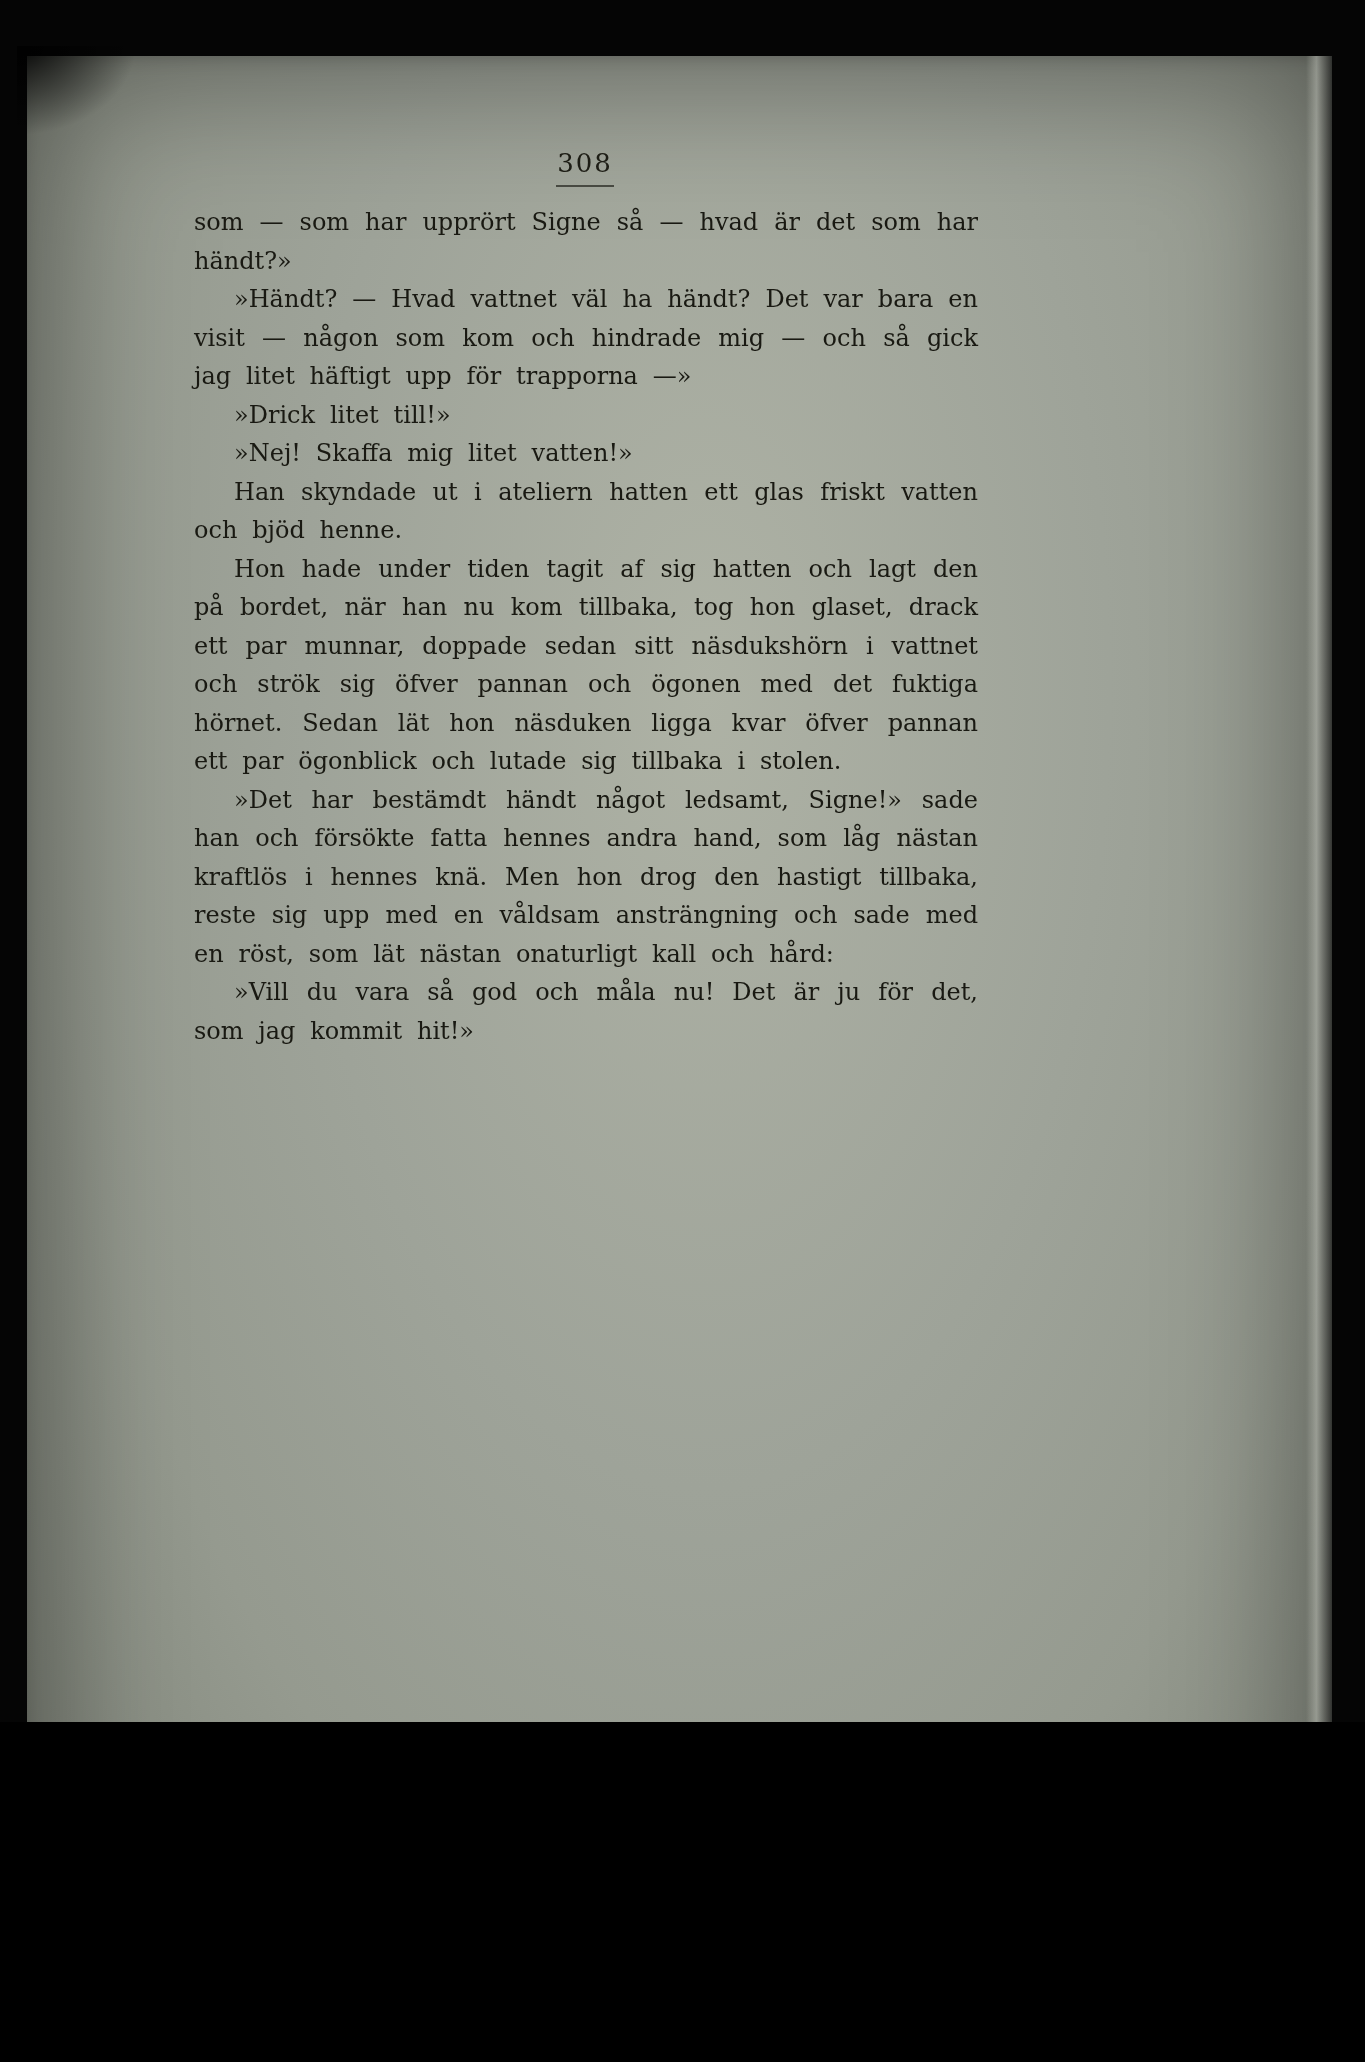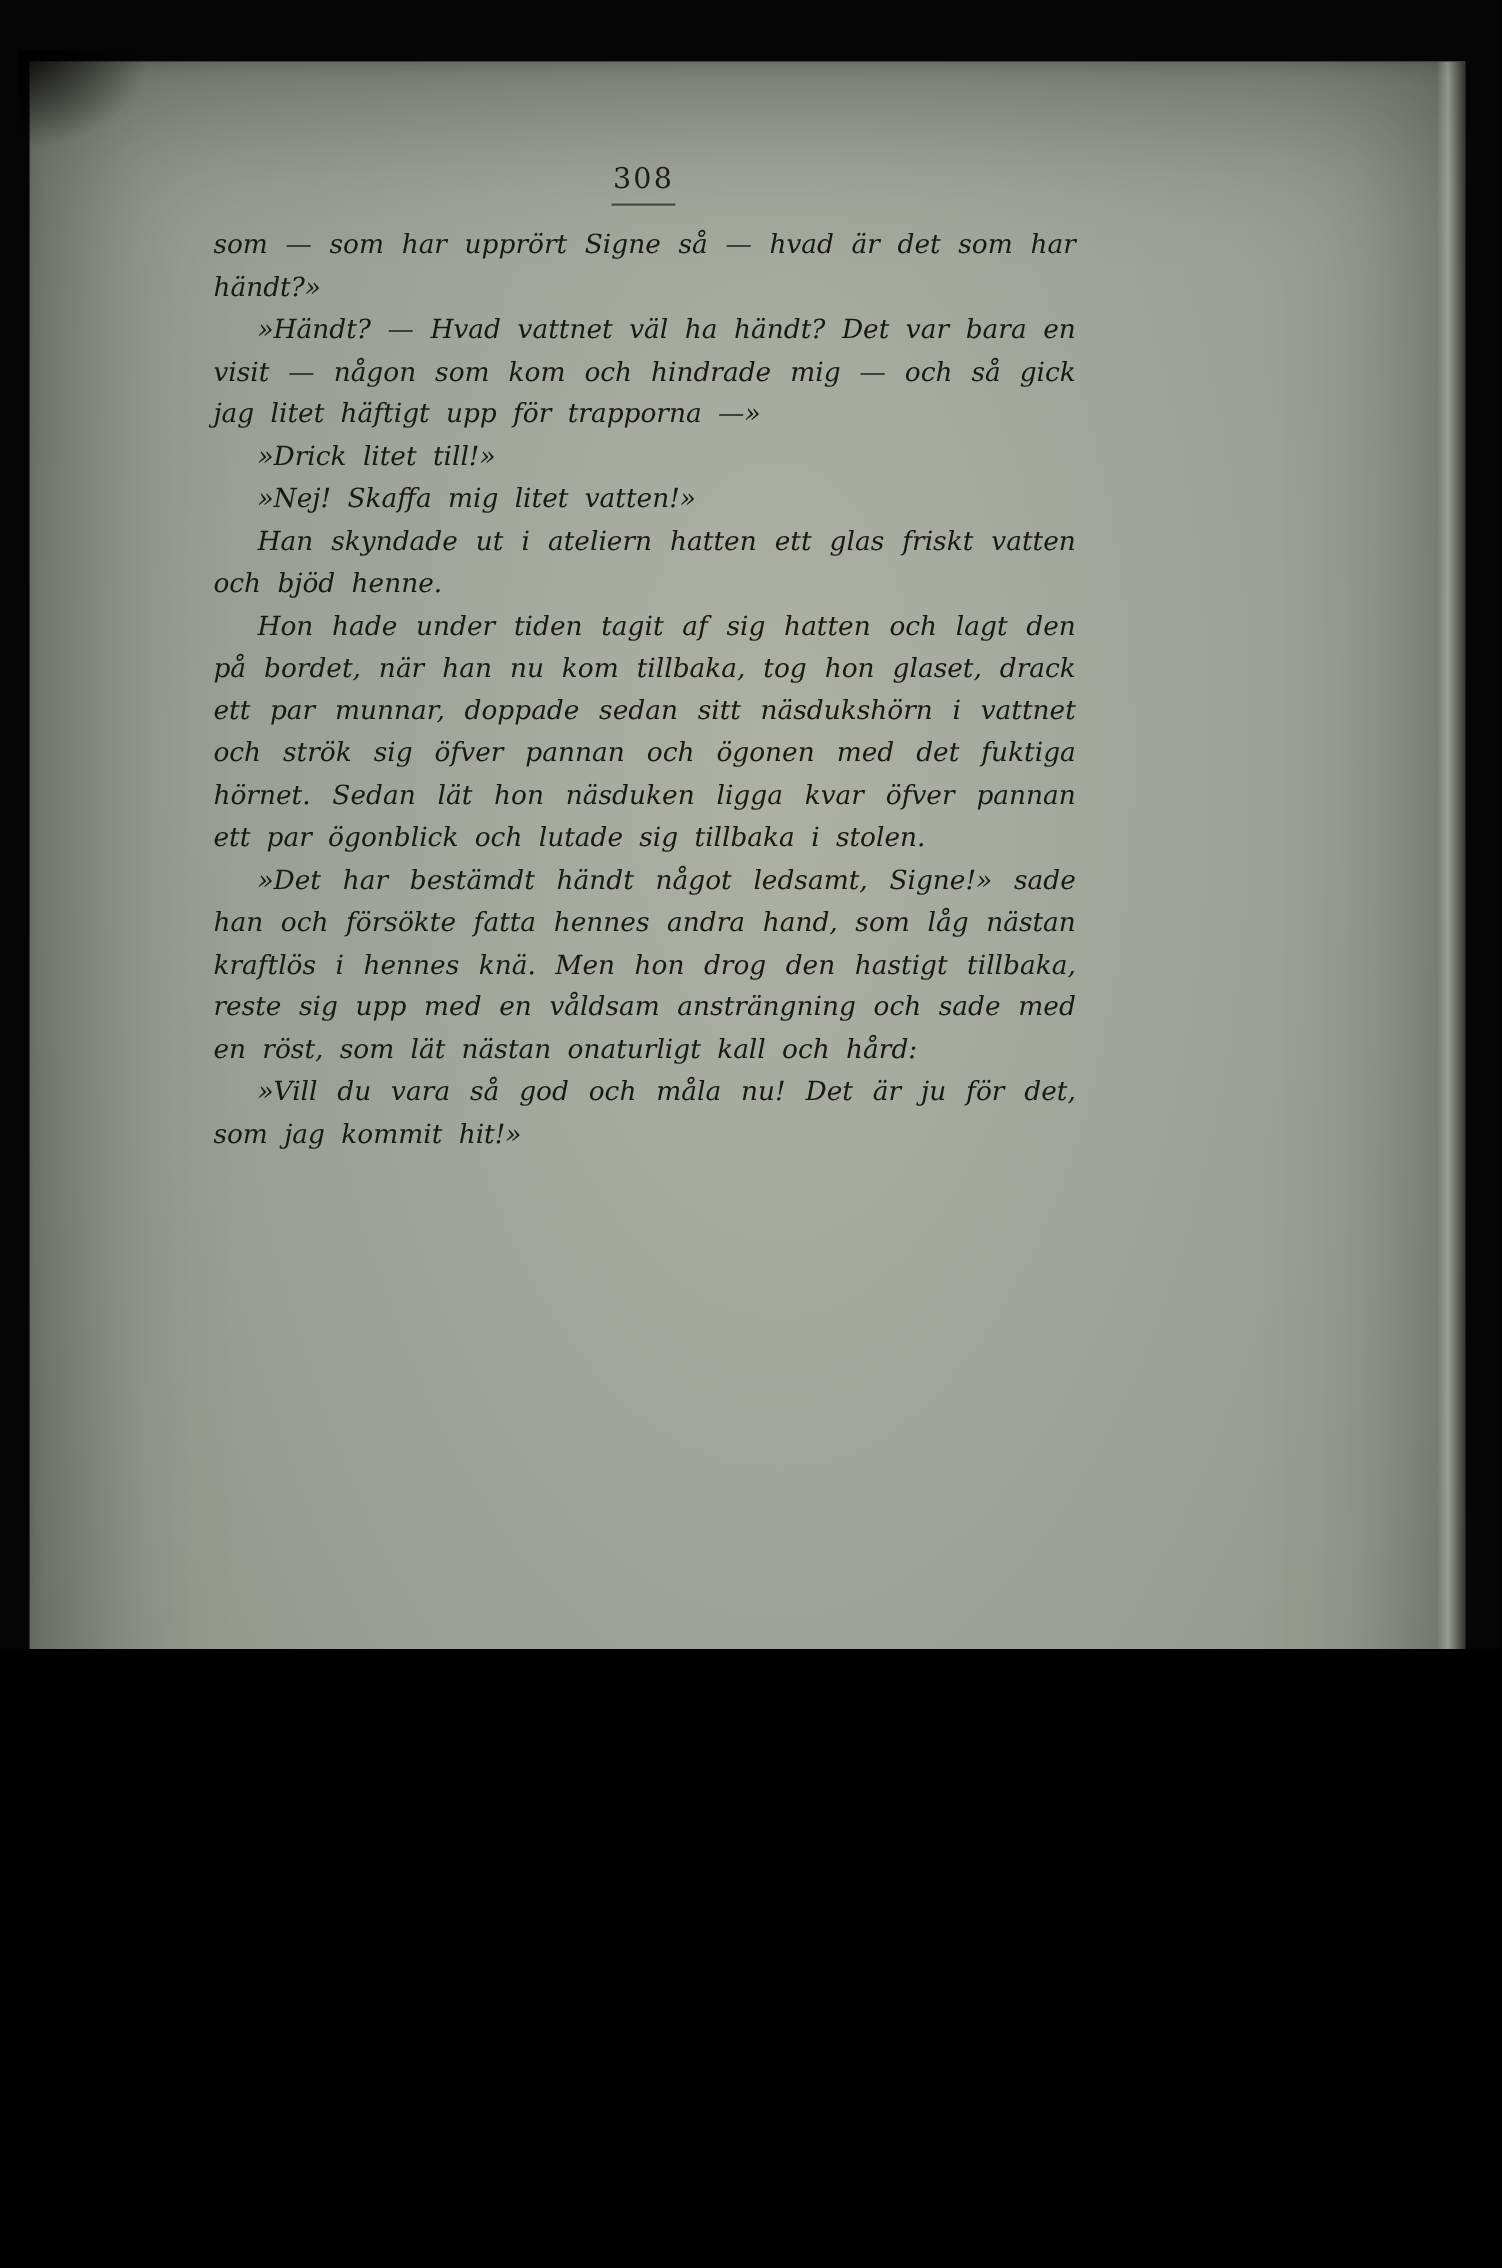--- a/index.html
+++ b/index.html
@@ -3,21 +3,21 @@
 <meta charset="utf-8">
 <style>
   html, body {
     margin: 0;
     padding: 0;
     background: #000;
   }
   .scan {
     position: relative;
     width: 1365px;
-    height: 1499px;
+    height: 1722px;
     background: #050505;
     overflow: hidden;
     font-family: "DejaVu Serif", "Liberation Serif", serif;
   }
   
   .page {
     position: absolute;
     left: 27px;
     top: 56px;
     width: 1305px;
@@ -60,21 +60,20 @@
   .page-number-rule {
     width: 58px;
     height: 2px;
     margin: 7px auto 0 auto;
     background: rgba(25,25,18,0.65);
   }
   .text-block {
     margin: 16px 6px 0 167px;
     width: 784px;
     color: #191912;
-    font-style: italic;
   }
   .text-block p {
     margin: 0;
     font-size: 24px;
     line-height: 38.5px;
     text-align: justify;
     word-spacing: 0.30em;
     text-indent: 40px;
     text-rendering: optimizeLegibility;
   }

